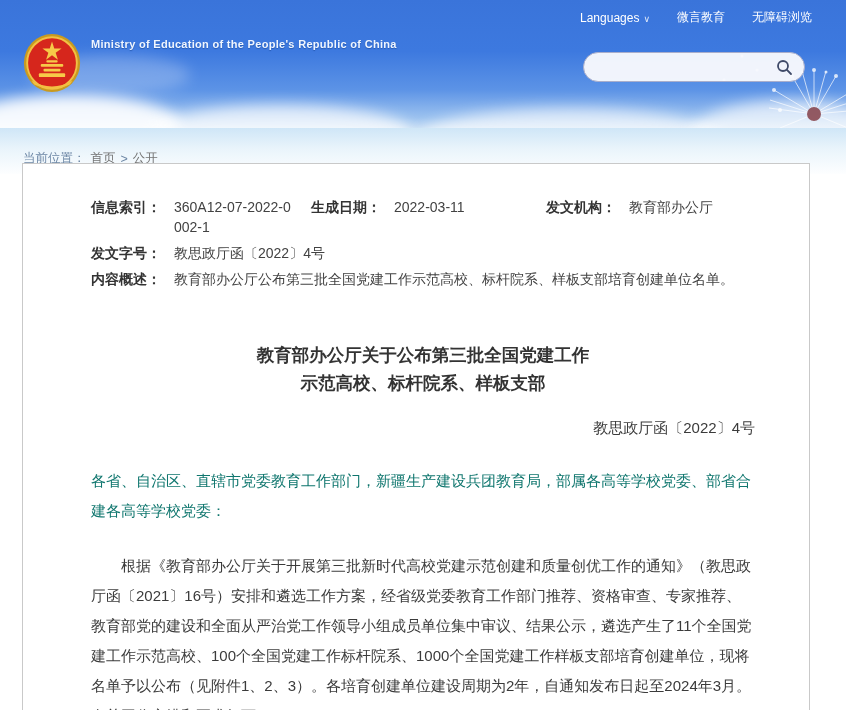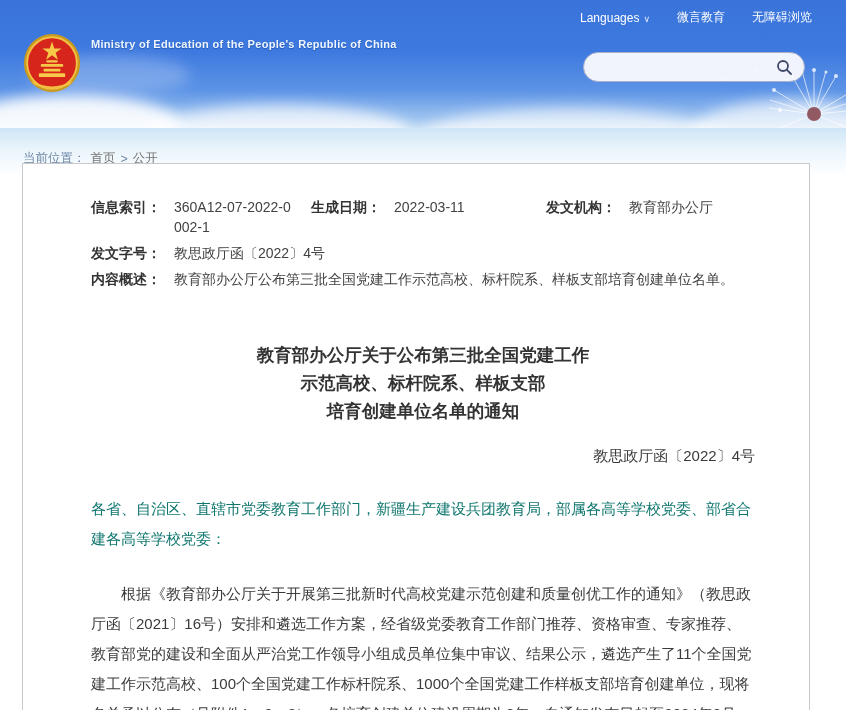--- a/index.html
+++ b/index.html
@@ -221,21 +221,20 @@
 
     <div class="meta-row">
       <span class="lbl">内容概述：</span>
       <span>教育部办公厅公布第三批全国党建工作示范高校、标杆院系、样板支部培育创建单位名单。</span>
     </div>
   </div>
 
   <div class="doc-title">
     <div>教育部办公厅关于公布第三批全国党建工作</div>
     <div>示范高校、标杆院系、样板支部</div>
-    <div>培育创建单位名单的通知</div>
   </div>
 
   <div class="doc-number">教思政厅函〔2022〕4号</div>
 
   <div class="salutation">各省、自治区、直辖市党委教育工作部门，新疆生产建设兵团教育局，部属各高等学校党委、部省合建各高等学校党委：</div>
 
   <div class="para">根据《教育部办公厅关于开展第三批新时代高校党建示范创建和质量创优工作的通知》（教思政厅函〔2021〕16号）安排和遴选工作方案，经省级党委教育工作部门推荐、资格审查、专家推荐、教育部党的建设和全面从严治党工作领导小组成员单位集中审议、结果公示，遴选产生了11个全国党建工作示范高校、100个全国党建工作标杆院系、1000个全国党建工作样板支部培育创建单位，现将名单予以公布（见附件1、2、3）。各培育创建单位建设周期为2年，自通知发布日起至2024年3月。有关工作安排和要求如下。</div>
 </div>
 
 </body></html>

